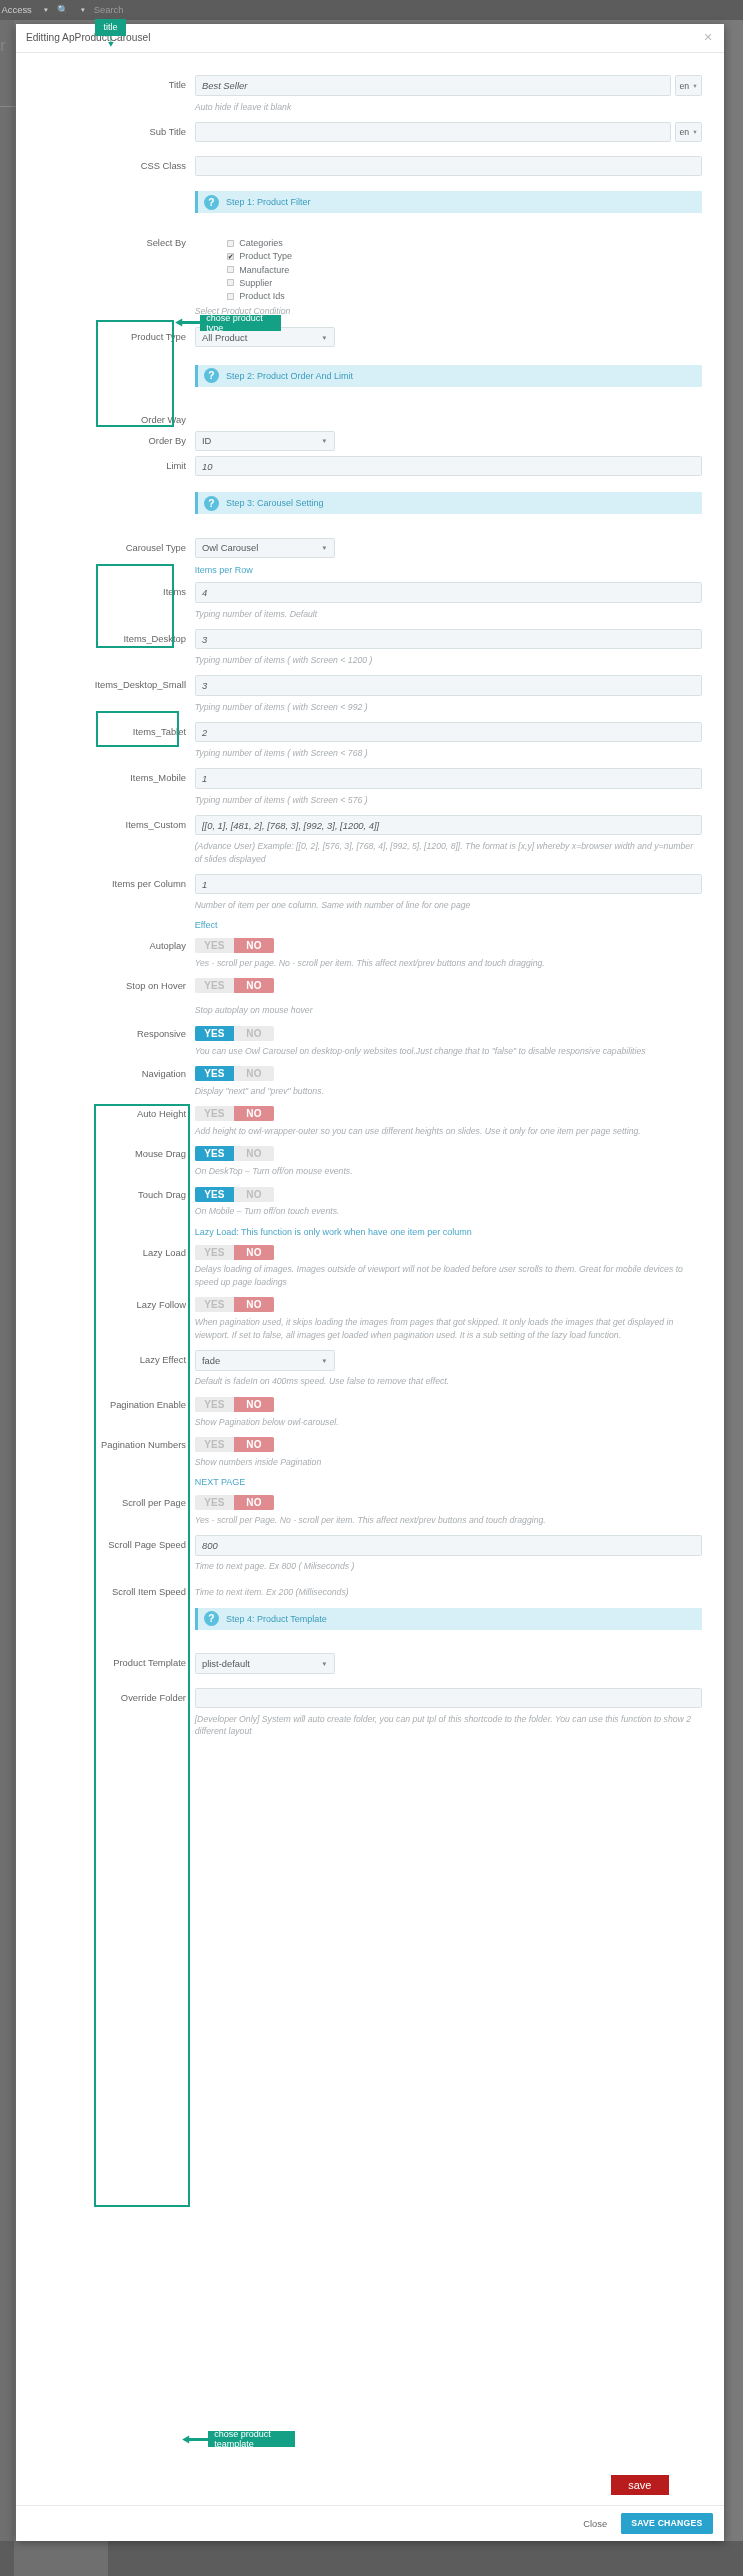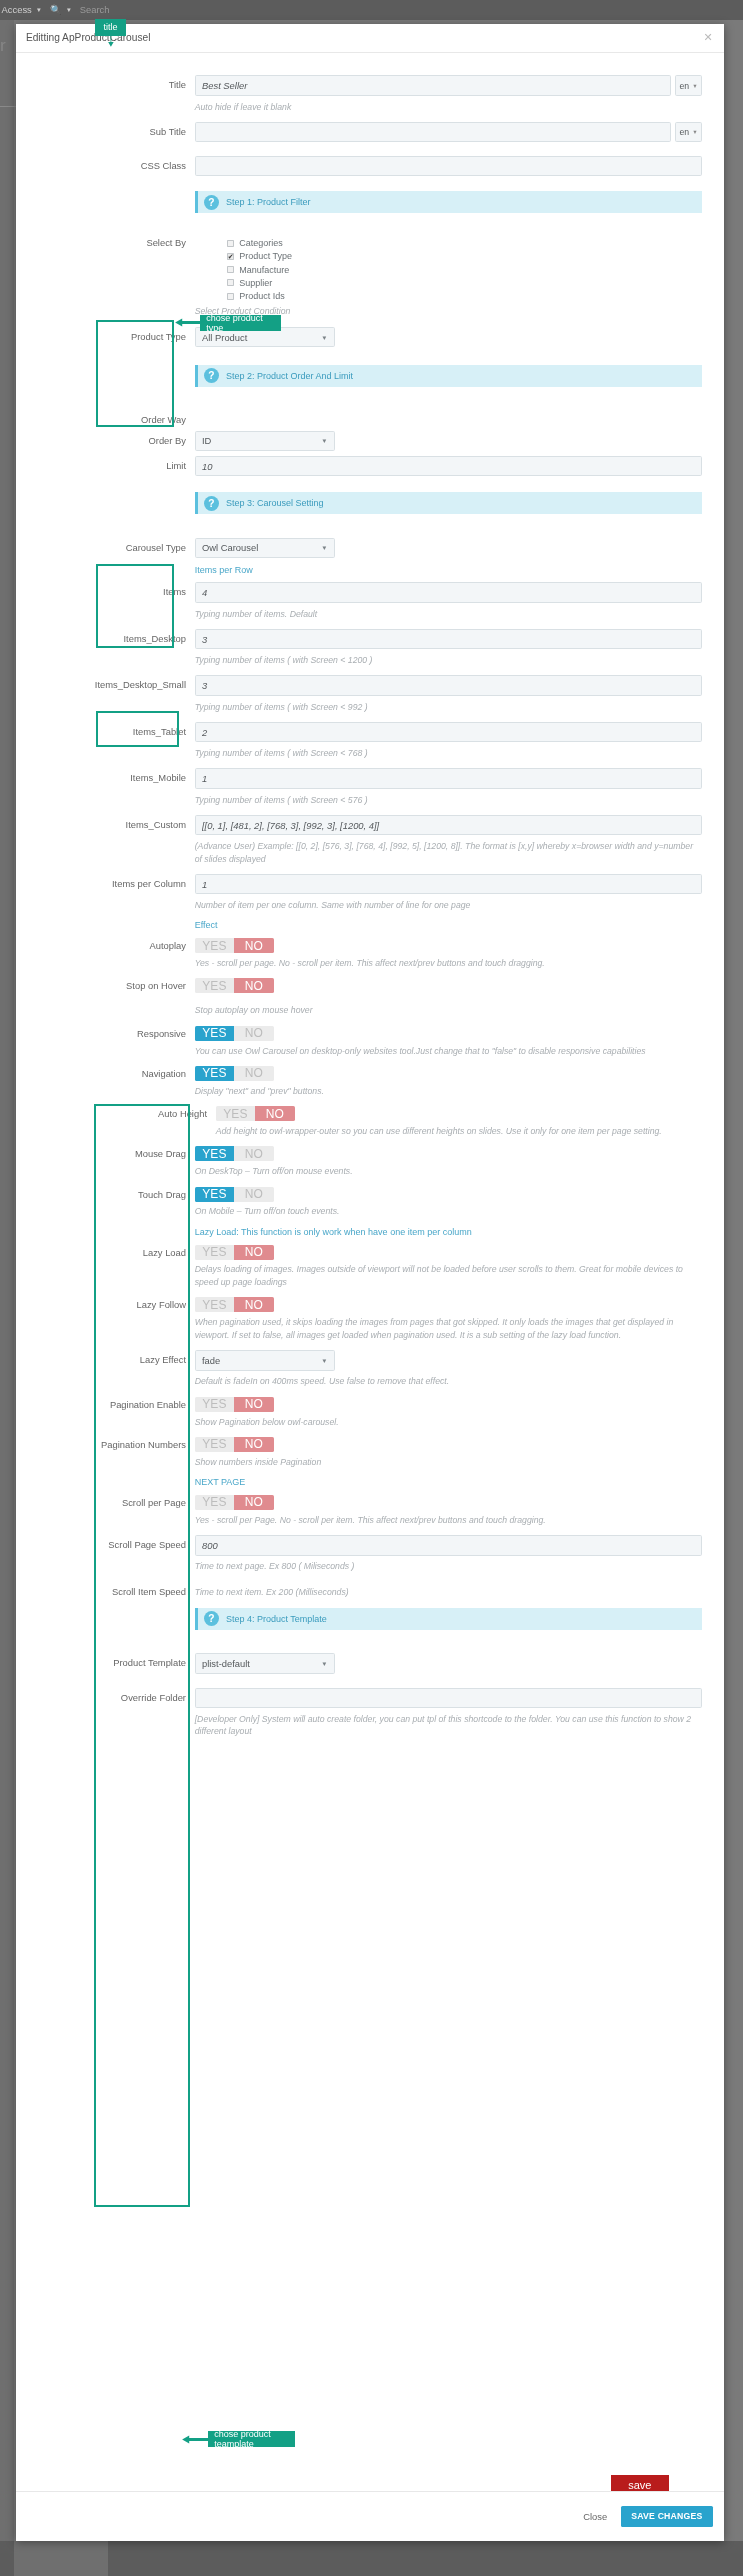--- a/index.html
+++ b/index.html
@@ -14,21 +14,21 @@
     overflow: hidden;
   }
   
   .backdrop { position:absolute; inset:0; background:#7a7a7a; }
   .bd-topbar {
     position:absolute; left:0; top:0; width:743px; height:19.7px;
     background:#5c5c5c;
     display:flex; align-items:center; gap:7.9px; padding-left:1.6px;
     color:#cfcfcf; font-size:9.4px;
   }
-  .bd-topbar .tb-item { display:flex; align-items:center; gap:4px; }
+  .bd-topbar .tb-item { display:flex; align-items:center; gap:11px; }
   .bd-caret { font-size:6.3px; }
   .bd-search { color:#9a9a9a; font-size:9.4px; }
   .bd-left {
     position:absolute; left:0; top:19.7px; width:14px; height:2556px;
     background:#6f6f6f;
   }
   .bd-bigletter {
     position:absolute; left:0px; top:35px; color:#868686; font-size:17.3px;
   }
   .bd-hline { position:absolute; left:0; top:106px; width:15.7px; height:0.8px; background:#8a8a8a; }
@@ -111,21 +111,21 @@
   .ckbox.checked:after {
     content:"\2714"; position:absolute; left:0px; top:-2.4px;
     font-size:7px; color:#3a3a3a; line-height:9.4px;
   }
   .cklabel { font-size:9px; color:#6b7175; }
 
   
   .toggle { display:flex; width:79px; height:15px; border-radius:1.6px; overflow:hidden; }
   .toggle .seg {
     flex:1 1 50%; display:flex; align-items:center; justify-content:center;
-    font-size:12px; font-weight:normal; letter-spacing:0.2px;
+    font-size:10px; font-weight:bold; letter-spacing:0.2px;
   }
   .seg.off-yes { background:#ebebeb; color:#bdbdbd; }
   .seg.off-no  { background:#ebebeb; color:#bdbdbd; }
   .seg.on-yes  { background:#29a3cd; color:#ffffff; }
   .seg.on-no   { background:#e08municipal; }
   .seg.on-no   { background:#e08b8f; color:#ffffff; }
 
   
   .bluehead { color:#4aa7c9; font-size:9px; margin: 1.6px 0 7.9px 0; }
 
@@ -135,21 +135,21 @@
     font-size:9px; display:flex; align-items:center; justify-content:center;
     padding:3.1px 6.3px;
   }
   .arrow-svg { position:absolute; }
 
   
   .hlbox { position:absolute; border:2px solid #13a085; pointer-events:none; }
 
   
   .modal-footer {
-    position:absolute; left:0; bottom:0; width:708px; height:50px;
+    position:absolute; left:0; bottom:0; width:708px; height:36px;
     border-top:0.8px solid #e8e8e8; background:#fff;
     display:flex; align-items:center; justify-content:flex-end; gap:7.9px;
     padding-right:11px;
   }
   .btn-close { font-size:9.4px; color:#666; background:none; border:none; cursor:pointer; }
   .btn-save {
     background:#29a3cd; color:#fff; border:none; border-radius:1.6px;
     font-size:8.7px; font-weight:bold; padding:5.5px 10.2px; letter-spacing:0.2px; cursor:pointer;
   }
   .save-callout {
@@ -424,21 +424,21 @@
       <div class="fctl">
         <div class="toggle">
           <span class="seg on-yes">YES</span>
           <span class="seg off-no">NO</span>
         </div>
         <div class="hint" style="margin-top:3.9px;">Display "next" and "prev" buttons.</div>
       </div>
     </div>
 
     <div class="frow">
-      <div class="flabel" style="line-height:15px;margin-left:21px;">Auto Height</div>
+      <div class="flabel" style="line-height:15px;">Auto Height</div>
       <div class="fctl">
         <div class="toggle">
           <span class="seg off-yes">YES</span>
           <span class="seg on-no">NO</span>
         </div>
         <div class="hint" style="margin-top:3.9px;">Add height to owl-wrapper-outer so you can use different heights on slides. Use it only for one item per page setting.</div>
       </div>
     </div>
 
     <div class="frow">

